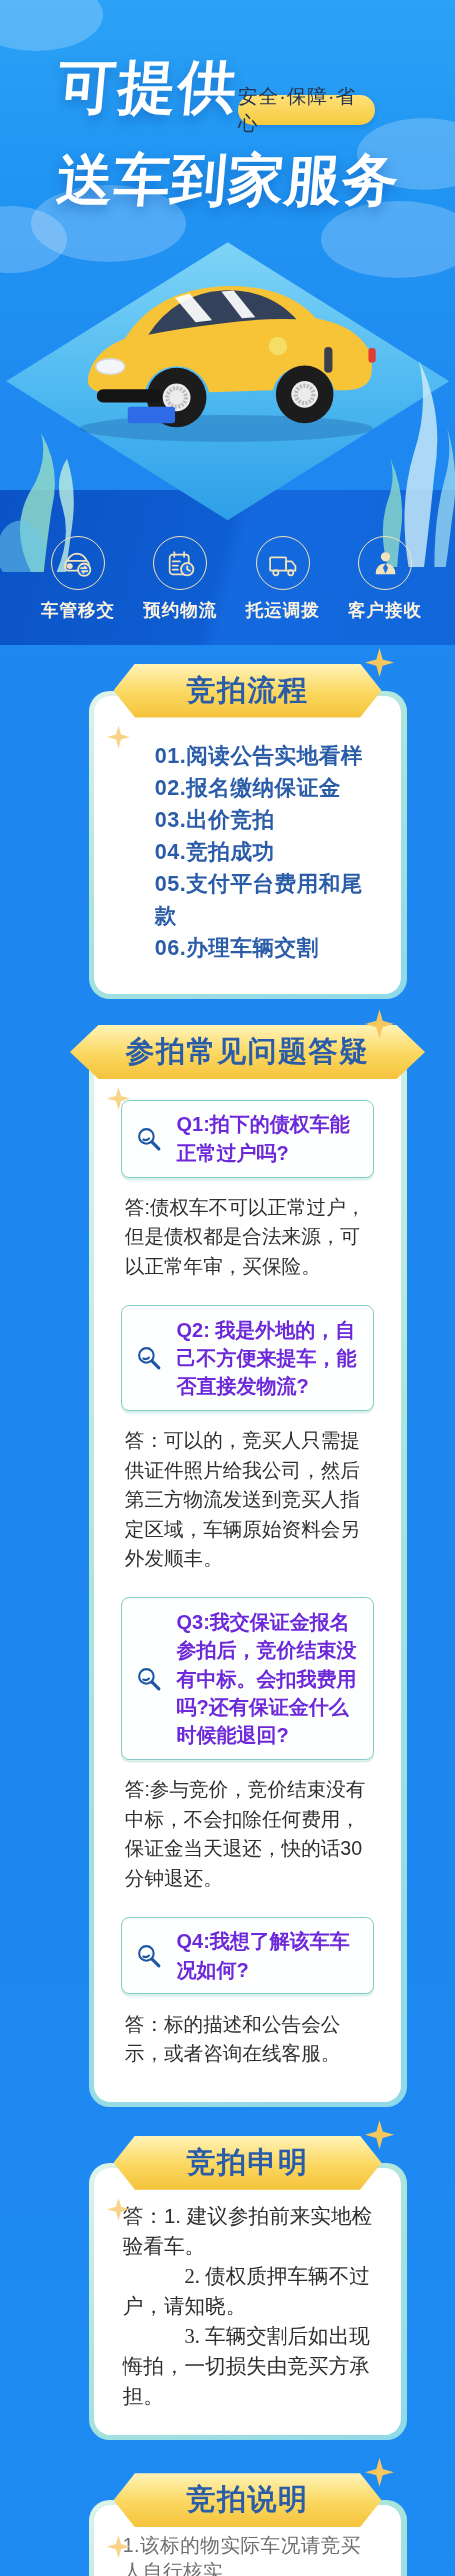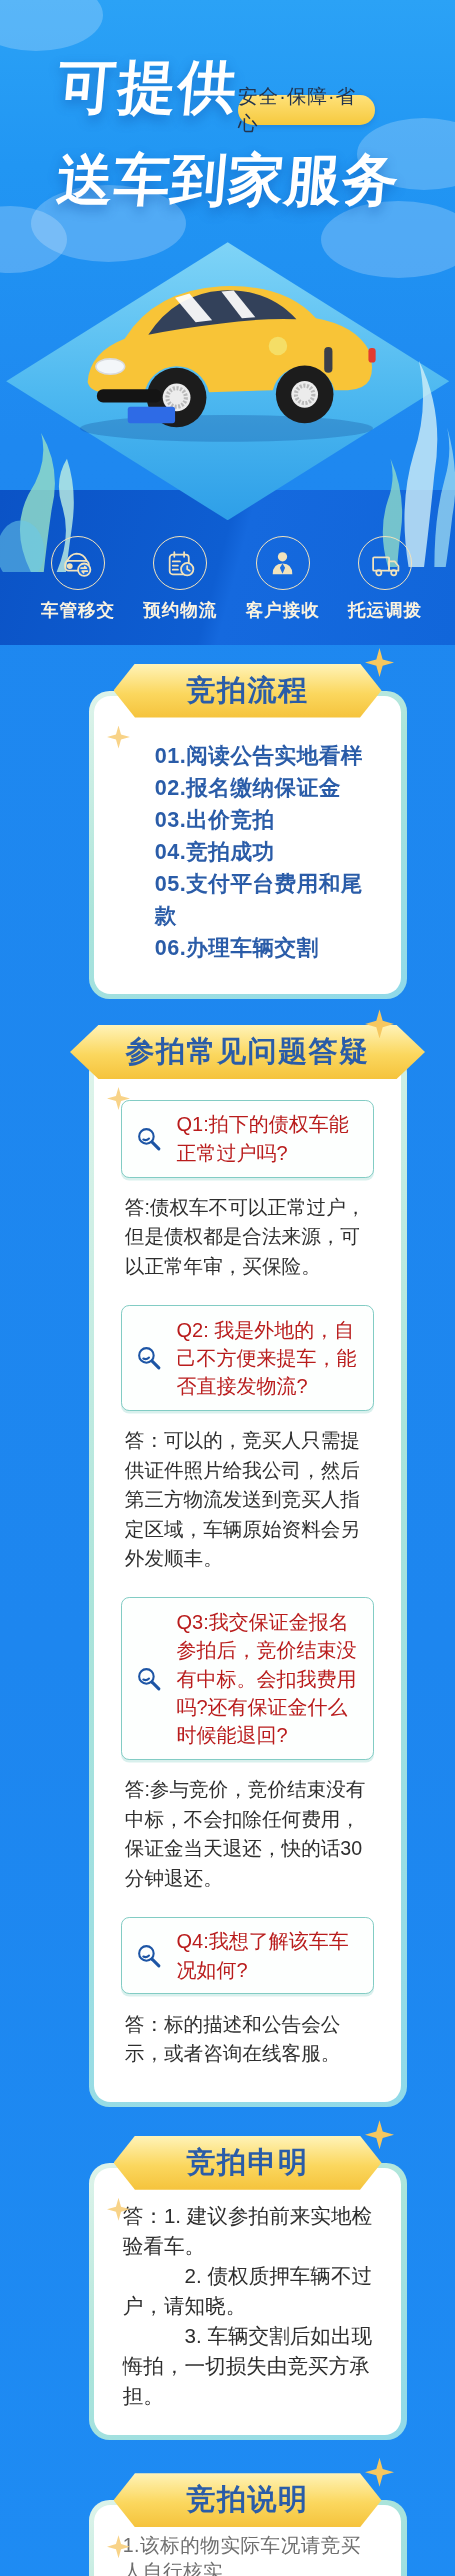--- a/index.html
+++ b/index.html
@@ -53,28 +53,28 @@
   .sp-l { width:23px; height:23px; left:67px; top:62px; background:#f8d388; }
 
   
   .process-card { padding:44px 36px 30px 61px; }
   .step { font-size:21.6px; font-weight:700; color:#2a5ca8; line-height:32px; letter-spacing:0.5px; }
 
   
   .faq-card { padding:43px 27px 18.5px; }
   .qbox { display:flex; align-items:center; gap:13.4px; border:1.5px solid #82ccc4; border-radius:8.2px;
           background:#fdfffe; padding:9.3px 13.4px; box-shadow:0 2.6px 0 rgba(130,204,196,.3); }
-  .qtext { color:#b91c1c; font-weight:400; font-size:20px; line-height:1.42; }
+  .qtext { color:#6d28d9; font-weight:700; font-size:20px; line-height:1.42; }
   .answer { font-size:19.6px; color:#2e2e2e; line-height:1.5; margin:15.5px 4.1px 24px; }
   .mag { flex:0 0 auto; }
 
   
   .stmt-card { padding:33px 29px 24px; }
   .stmt-line { font-size:20.6px; color:#2e2e2e; line-height:30px; }
-  .stmt-line.indent { text-indent:3em; }
+  .stmt-line.indent { text-indent:3em;font-family:Liberation Serif, serif; }
 
   
   .ins-card { padding:27px 29px 15.5px; }
   .ins-item { font-size:19.6px; color:#6e6e6e; line-height:26px; margin-bottom:14.4px; letter-spacing:0.5px; }
 </style>
 </head>
 <body>
 
 <div class="page">
 
@@ -143,38 +143,38 @@
             <rect x="11" y="15" width="37" height="38" rx="6"></rect>
             <path d="M20 10 v9 M39 10 v9 M17 28 h14 M17 36 h10 M17 44 h10"></path>
             <circle cx="45" cy="43" r="12" fill="#1e6fe0"></circle>
             <path d="M45 37 v6 l5 3"></path>
           </svg>
         </div>
         <div class="svc-label">预约物流</div>
       </div>
       <div class="svc">
         <div class="svc-circle">
-          <svg width="33" height="33" viewBox="0 0 64 64" fill="none">
-            <circle cx="32" cy="19" r="9" fill="#f2e3bc"></circle>
-            <path d="M13 53 Q13 32 32 32 Q51 32 51 53 Z" fill="#f2e3bc"></path>
-            <path d="M32 32 L27 40 L32 52 L37 40 Z" fill="#1e6fe0"></path>
-          </svg>
-        </div>
-        <div class="svc-label">客户接收</div>
-      </div>
-      <div class="svc">
-        <div class="svc-circle">
           <svg width="33" height="33" viewBox="0 0 64 64" fill="none" stroke="#f2e3bc" stroke-width="3.4" stroke-linecap="round" stroke-linejoin="round">
             <rect x="8" y="20" width="31" height="26" rx="2"></rect>
             <path d="M39 28 h11 l7 9 v9 h-18 z"></path>
             <circle cx="19" cy="50" r="5"></circle>
             <circle cx="48" cy="50" r="5"></circle>
           </svg>
         </div>
         <div class="svc-label">托运调拨</div>
+      </div>
+      <div class="svc">
+        <div class="svc-circle">
+          <svg width="33" height="33" viewBox="0 0 64 64" fill="none">
+            <circle cx="32" cy="19" r="9" fill="#f2e3bc"></circle>
+            <path d="M13 53 Q13 32 32 32 Q51 32 51 53 Z" fill="#f2e3bc"></path>
+            <path d="M32 32 L27 40 L32 52 L37 40 Z" fill="#1e6fe0"></path>
+          </svg>
+        </div>
+        <div class="svc-label">客户接收</div>
       </div>
     </div>
   </div>
 
   <div class="section" style="margin-top:19.6px;">
     <div class="sparkle sp-r"></div>
     <div class="sparkle sp-l"></div>
     <div class="ribbon">竞拍流程</div>
     <div class="card-wrap">
       <div class="card process-card">

